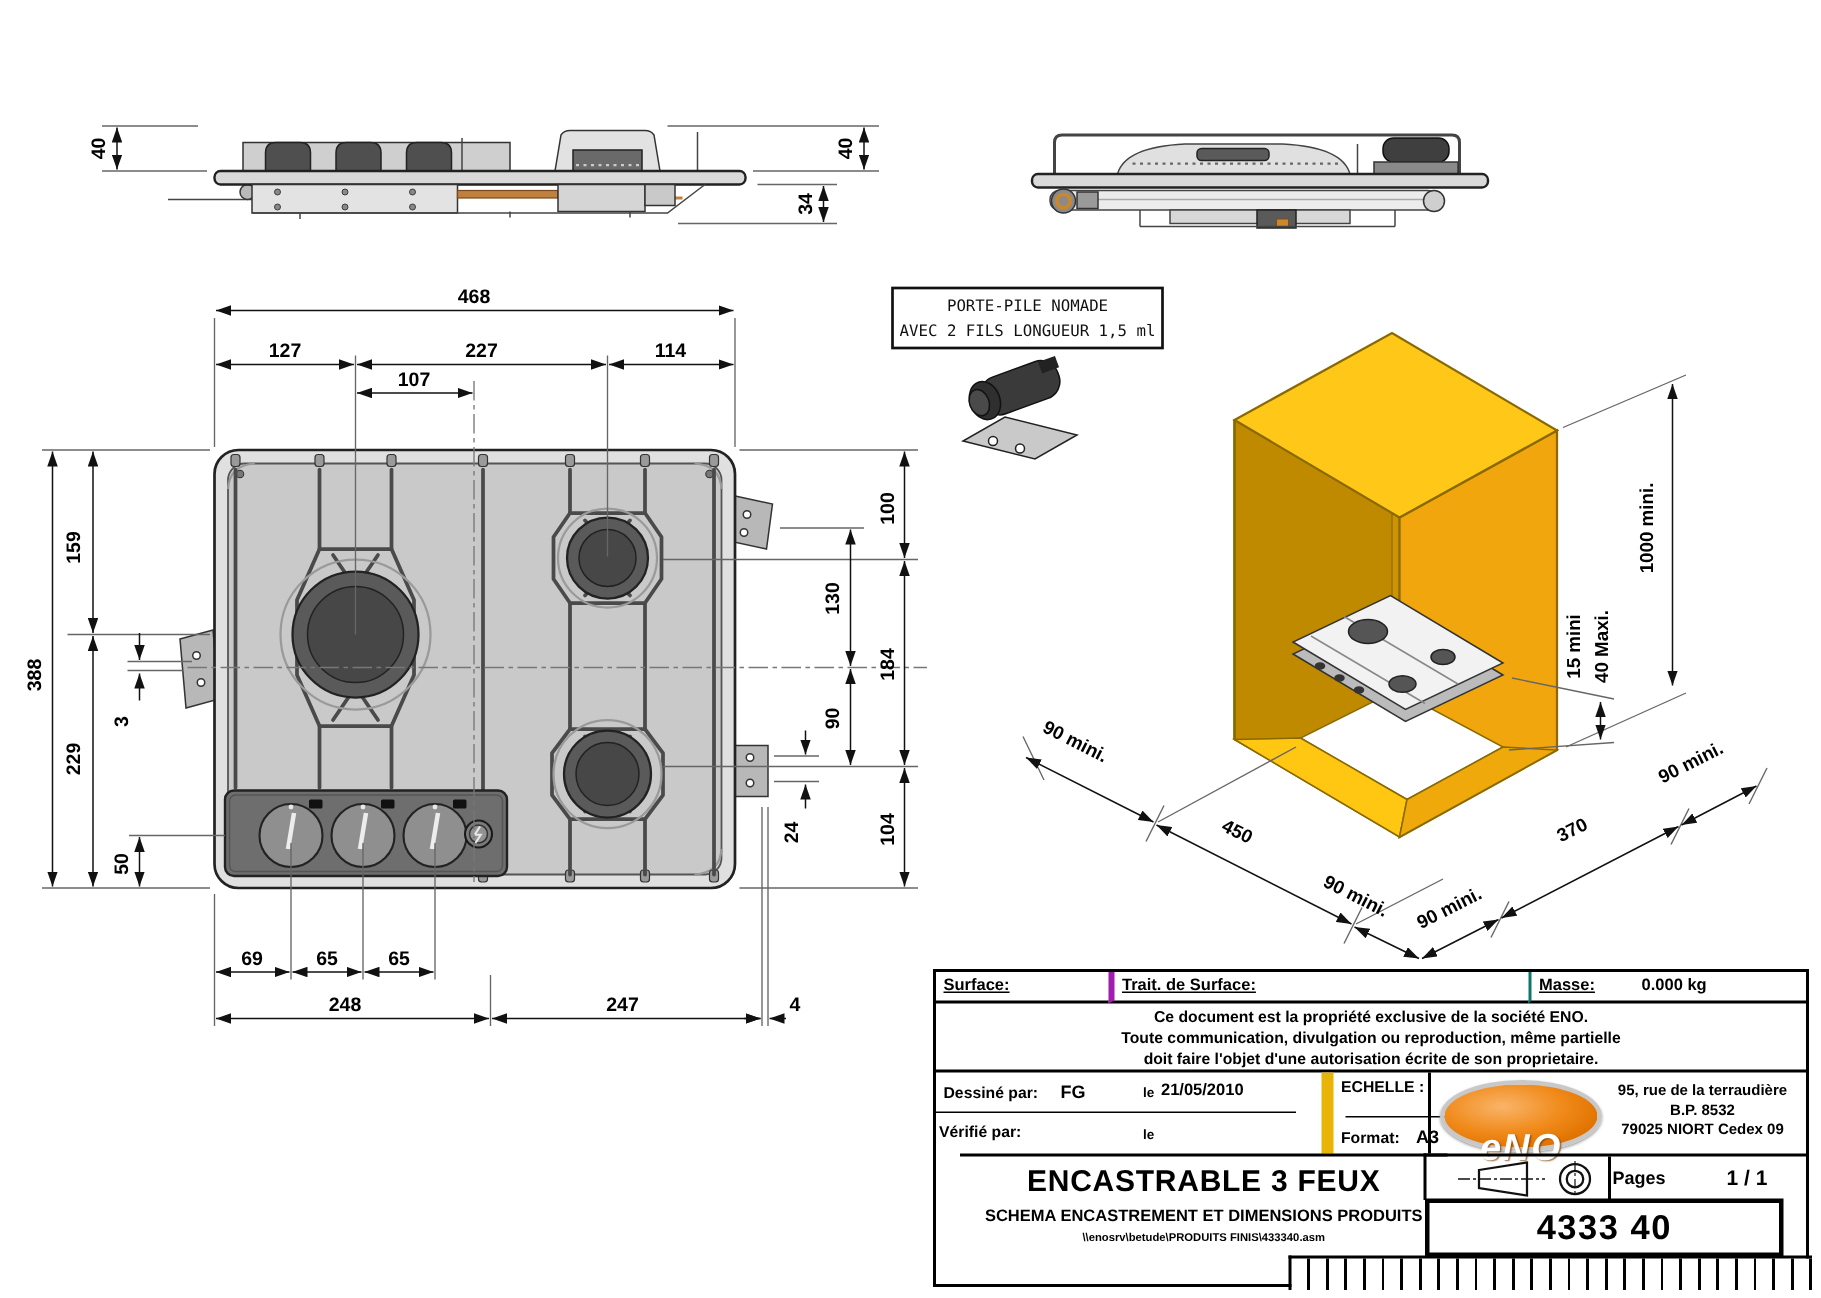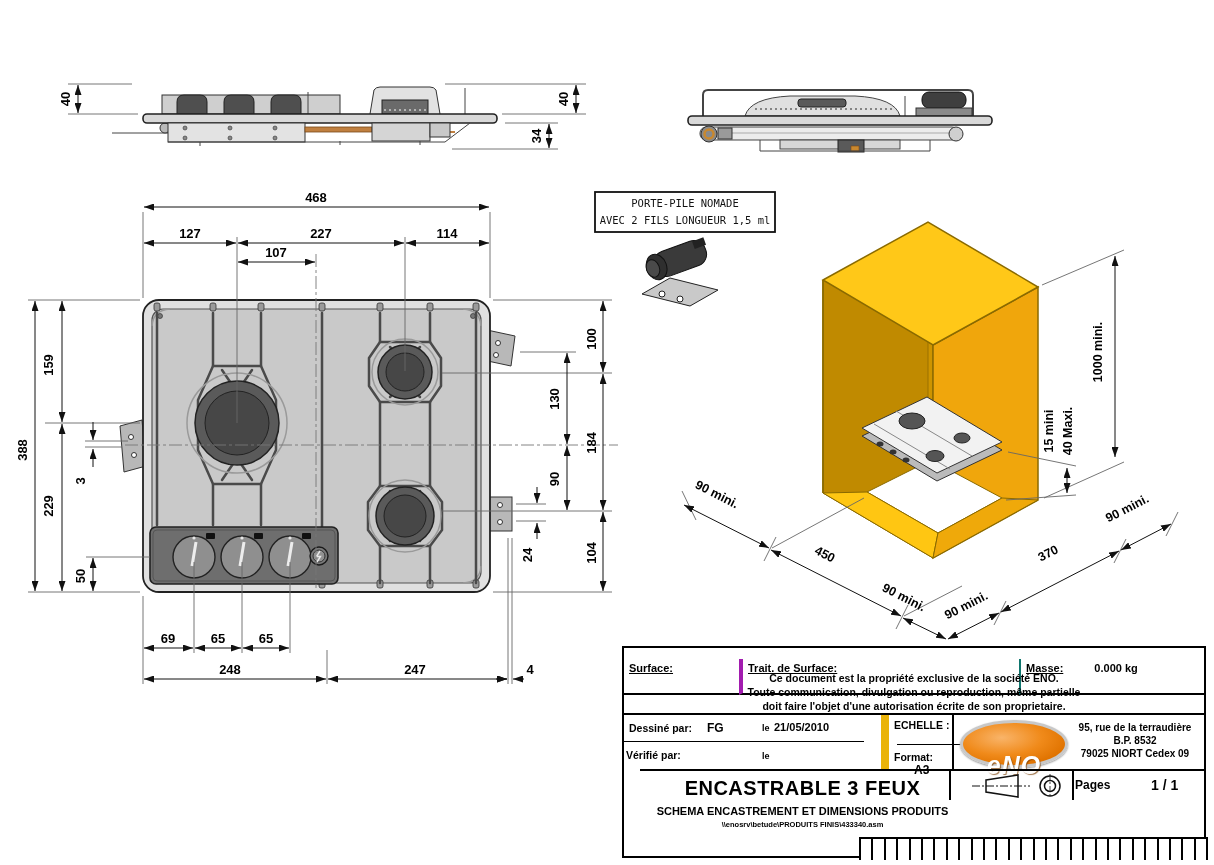--- a/index.html
+++ b/index.html
@@ -11,21 +11,21 @@
   .d{stroke:#111;stroke-width:1;fill:none;marker-start:url(#aS);marker-end:url(#aE);}
   .ds{stroke:#111;stroke-width:1;fill:none;marker-end:url(#aE);}
   .e{stroke:#666;stroke-width:.9;fill:none;}
   .cl{stroke:#777;stroke-width:.9;fill:none;stroke-dasharray:13 3 3 3;}
   .wire{stroke:#4a4a4a;stroke-width:2.5;fill:none;stroke-linejoin:round;stroke-linecap:round;}
   .thin{stroke:#444;stroke-width:1;fill:none;}
   
   #tb{position:absolute;left:622px;top:646px;width:584px;height:212px;border:2px solid #000;box-sizing:border-box;font-weight:bold;color:#000;}
   #tb .cell{position:absolute;box-sizing:border-box;}
   .ul{text-decoration:underline;}
-  .r1{top:0;height:36px;border-bottom:2px solid #000;font-size:11px;padding:3px 0 12px 5px;margin-top:11px;}
+  .r1{top:0;height:21px;border-bottom:2px solid #000;font-size:11px;padding:3px 0 12px 5px;}
   .prop{top:21px;height:46px;left:0;width:580px;border-bottom:2px solid #000;text-align:center;font-size:10.5px;line-height:14px;padding-top:2px;}
   .small{font-size:9px;}
   #logo{position:absolute;left:334px;top:75px;width:102px;height:42px;border-radius:50%;background:radial-gradient(ellipse at 38% 35%,#f9b469 0%,#f08a1a 45%,#e07300 75%,#c96400 100%);border:3px solid #c8c8c8;box-shadow:0 1px 2px #999;display:flex;align-items:center;justify-content:center;}
   #logo span{color:#fff;font-size:25px;font-weight:900;font-style:italic;letter-spacing:1px;text-shadow:1px 1px 1px rgba(120,60,0,.7);margin-top:43px;}
   .filmstrip{position:absolute;left:235px;top:189px;width:347px;height:21px;border-top:2px solid #000;border-left:2px solid #000;background:repeating-linear-gradient(90deg,#fff 0,#fff 10.5px,#000 10.5px,#000 12.4px);}
 </style>
 </head>
 <body>
 
 
@@ -398,21 +398,21 @@
   </div>
   <div class="cell" style="left:0;top:94px;width:240px;height:27px;font-size:10.5px;padding:7px 0 0 2px;">
     <span>Vérifié par:</span>
     <span class="small" style="position:absolute;left:138px;top:9px;">le</span>
   </div>
   <div class="cell" style="left:257px;top:67px;width:88px;height:54px;border-left:8px solid #eab308;font-size:10.5px;">
     <div style="padding:4px 0 0 5px;">ECHELLE :</div>
     <div style="position:absolute;left:8px;top:29px;width:68px;border-top:1.5px solid #000;"></div>
     <div style="position:absolute;left:5px;top:36px;">
       <span>Format:</span>
-      <span style="font-size:12px;margin-left:20px;">A3</span>
+      <span style="font-size:12px;margin-left:8px;">A3</span>
     </div>
   </div>
   <div class="cell" style="left:328px;top:67px;width:252px;height:54px;border-left:2px solid #000;">
     <div id="logo" style="left:6px;top:5px;">
         <span>eNO</span>
       </div>
     <div style="position:absolute;left:112px;top:6px;width:138px;text-align:center;font-size:10px;line-height:13px;">
       <div>95, rue de la terraudière</div>
       <div>B.P. 8532</div>
       <div>79025 NIORT Cedex 09</div>
@@ -429,18 +429,21 @@
       <polygon points="30,8 62,3 62,25 30,20" fill="none" stroke="#111" stroke-width="1.5"></polygon>
       <line x1="16" y1="14" x2="74" y2="14" stroke="#111" stroke-width="1" stroke-dasharray="8 2 2 2"></line>
       <circle cx="94" cy="14" r="10" fill="none" stroke="#111" stroke-width="1.5"></circle>
       <circle cx="94" cy="14" r="5.5" fill="none" stroke="#111" stroke-width="1.5"></circle>
       <line x1="94" y1="2" x2="94" y2="26" stroke="#111" stroke-width=".8" stroke-dasharray="6 2 2 2"></line>
     </svg>
     <div style="position:absolute;left:121px;top:0;height:29px;border-left:2px solid #000;"></div>
     <span style="position:absolute;left:124px;top:7px;font-size:12px;">Pages</span>
     <span style="position:absolute;left:200px;top:6px;font-size:14px;">1 / 1</span>
   </div>
+  <div class="cell" style="left:326px;top:151px;width:239px;height:39px;border:3px solid #000;text-align:center;">
+    <span style="font-size:23px;line-height:33px;letter-spacing:1px;">4333 40</span>
+  </div>
 
   <div class="filmstrip"></div>
 </div>
 
 
 
 
 </body></html>

